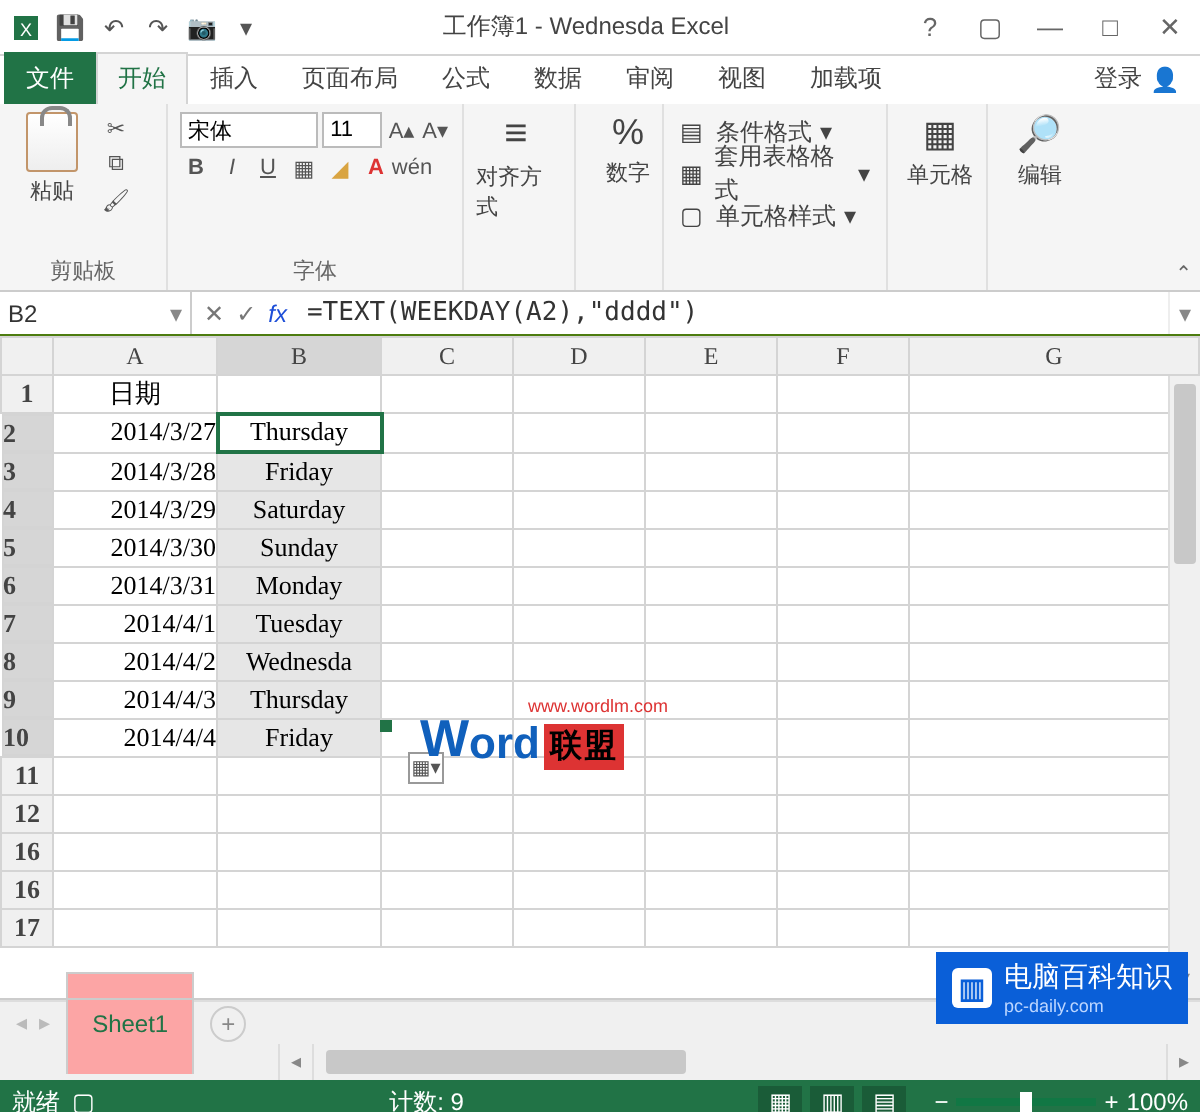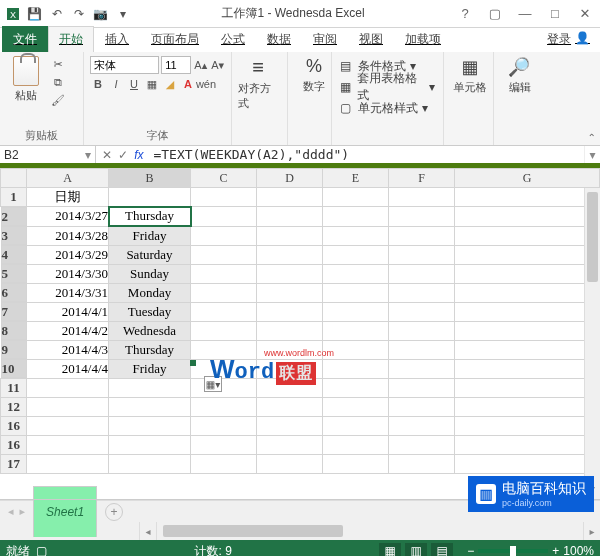--- a/index.html
+++ b/index.html
@@ -7,46 +7,46 @@
 
   
   .titlebar { height: 28px; background: #fff; border-bottom: 1px solid #d4d4d4; display: flex; align-items: center; padding: 0 4px; }
   .qat { display: flex; gap: 4px; align-items: center; }
   .qat-item { width: 18px; height: 18px; display: flex; align-items: center; justify-content: center; color: #555; }
   .title-text { flex: 1; text-align: center; color: #444; font-size: 12px; }
   .win-controls { display: flex; gap: 8px; align-items: center; }
   .win-btn { width: 22px; height: 16px; display: flex; align-items: center; justify-content: center; color: #666; font-size: 13px; }
 
   
-  .tabs { height: 24px; display: flex; align-items: flex-end; background: #fff; padding-left: 2px; text-decoration: underline; }
+  .tabs { height: 24px; display: flex; align-items: flex-end; background: #fff; padding-left: 2px; }
   .tab { padding: 4px 10px; font-size: 12px; color: #444; cursor: pointer; border: 1px solid transparent; border-bottom: none; }
   .tab.file { background: #217346; color: #fff; }
   .tab.active { border-color: #d4d4d4; background: #f5f5f5; color: #217346; }
   .tab-spacer { flex: 1; }
-  .tab-login { padding: 4px 10px; color: #444; display: flex; gap: 4px; }
+  .tab-login { padding: 4px 10px; color: #444; display: flex; align-items: center; gap: 4px; }
 
   
   .ribbon { height: 94px; background: #f5f5f5; border-bottom: 1px solid #ccc; display: flex; position: relative; }
   .group { border-right: 1px solid #e0e0e0; padding: 4px 6px 2px; display: flex; flex-direction: column; justify-content: space-between; }
   .group-label { text-align: center; font-size: 11px; color: #666; padding-top: 2px; }
   .group-content { display: flex; gap: 4px; align-items: flex-start; }
   .big-btn { width: 40px; display: flex; flex-direction: column; align-items: center; gap: 2px; color: #444; font-size: 11px; }
   .clip-icon { width: 26px; height: 30px; background: linear-gradient(#fff,#eee); border: 1px solid #c2956a; border-radius: 2px; position: relative; }
   .clip-icon:before { content:''; position:absolute; top:-4px; left:6px; width:12px; height:8px; border:2px solid #888; border-bottom:none; border-radius:6px 6px 0 0;}
   .mini-col { display: flex; flex-direction: column; gap: 2px; }
   .mini { width: 16px; height: 16px; display: flex; align-items: center; justify-content: center; color: #555; font-size: 11px; }
   .font-row { display: flex; gap: 2px; margin-bottom: 2px; align-items: center; }
   .sel { border:1px solid #bbb; background:#fff; height:18px; font-size:11px; padding:0 3px; display:flex; align-items:center; }
   .btn-row .mini { border:1px solid transparent; }
   .fmt-item { display:flex; align-items:center; gap:4px; color:#444; height:20px; font-size:12px; padding:0 2px; }
   .fmt-icon { width:14px; height:14px; }
   .ribbon-collapse { position:absolute; right:4px; bottom:2px; color:#666; font-size:10px; }
 
   
-  .formula-row { height: 22px; border-bottom: 5px solid #4d7c0f; display: flex; align-items: stretch; background: #fff; justify-content: center; }
+  .formula-row { height: 22px; border-bottom: 1px solid #4d7c0f; display: flex; align-items: stretch; background: #fff; justify-content: center; }
   .namebox { width: 96px; border-right: 1px solid #ccc; display: flex; align-items: center; padding: 0 4px; font-size: 12px; color: #333; }
   .fx-controls { display: flex; align-items: center; gap: 6px; padding: 0 6px; color: #777; }
   .fx-label { font-style: italic; color: #1d4ed8; }
   .formula-input { flex: 1; padding: 0 4px; display: flex; align-items: center; font-family: SimSun, monospace; font-size: 13px; color: #333; }
   .formula-expand { width:16px; display:flex; align-items:center; justify-content:center; color:#888; border-left:1px solid #eee; }
 
   
   .grid-wrap { position: relative; height: 332px; overflow: hidden; border-bottom: 1px solid #ccc; }
   table.grid { border-collapse: collapse; table-layout: fixed; width: 100%; }
   .grid th, .grid td { border: 1px solid #d4d4d4; font-size: 13px; font-family: SimSun, serif; height: 19px; padding: 0; }
@@ -68,38 +68,38 @@
   .vscroll .arr { position:absolute; left:0; right:0; height:16px; text-align:center; color:#888; font-size:10px; }
   .hscroll-row { height:18px; display:flex; align-items:stretch; background:#f0f0f0; }
   .hscroll-sp { width:140px; border-right:1px solid #ddd; }
   .hscroll-track { flex:1; position:relative; border-left:1px solid #ddd; border-right:1px solid #ddd; }
   .hscroll-track .thumb { position:absolute; top:3px; bottom:3px; left:6px; width:180px; background:#c8c8c8; border-radius:2px; }
   .hscroll-arr { width:16px; display:flex; align-items:center; justify-content:center; color:#888; font-size:10px; }
 
   
   .sheettab-row { height: 22px; display:flex; align-items:center; background:#f0f0f0; border-top:1px solid #ddd; }
   .sheettab-nav { display:flex; gap:6px; padding:0 8px; color:#bbb; font-size:11px; }
-  .sheettab { background:#86efac; border:1px solid #ccc; border-bottom:none; padding:18px 12px; font-size:12px; color:#217346;font-style:italic; }
+  .sheettab { background:#fca5a5; border:1px solid #ccc; border-bottom:none; padding:18px 12px; font-size:12px; color:#217346; }
   .sheettab-add { width:18px; height:18px; border:1px solid #ccc; border-radius:50%; margin-left:8px; display:flex; align-items:center; justify-content:center; color:#888; font-size:12px; }
 
   
   .statusbar { height: 22px; background: #217346; color: #fff; display: flex; align-items: center; padding: 0 6px; font-size: 12px; gap: 14px; }
   .status-left { display:flex; gap:6px; align-items:center;}
   .status-center { flex:1; text-align:center; }
   .status-views { display:flex; gap:4px; }
   .view-btn { width:22px; height:16px; background:#1a5c38; display:flex; align-items:center; justify-content:center; }
   .zoom { display:flex; align-items:center; gap:4px; }
   .zoom-track { width:70px; height:4px; background:#174; position:relative; }
   .zoom-thumb { position:absolute; top:-3px; left:32px; width:6px; height:10px; background:#fff; }
 
   
   .wm-word { position:absolute; left:210px; top:186px; pointer-events:none; display:flex; align-items:flex-end; font-weight:bold; }
   .wm-word .w { color:#1060bc; font-size:26px; font-family:Arial; }
-  .wm-word .ord { color:#1060bc; font-size:22px; font-family:Liberation Mono, monospace; }
-  .wm-word .lm { background:#d33; color:#e5e5e5; font-size:16px; padding:1px 3px; margin-left:2px; letter-spacing:1px; }
+  .wm-word .ord { color:#1060bc; font-size:22px; font-family:Liberation Sans, sans-serif; }
+  .wm-word .lm { background:#d33; color:#000000; font-size:16px; padding:1px 3px; margin-left:2px; letter-spacing:1px; }
   .wm-url { position:absolute; left:264px; top:180px; font-size:9px; color:#d33; pointer-events:none; }
   .wm-pcdaily { position:absolute; right:6px; bottom:44px; background:#0a5fd8; color:#fff; padding:4px 8px; font-size:14px; display:flex; align-items:center; gap:6px; pointer-events:none; }
   .wm-pcdaily .icon { width:20px; height:20px; background:#fff; border-radius:3px; display:flex; align-items:center; justify-content:center; color:#0a5fd8; font-weight:bold; }
   .wm-pcdaily .sub { font-size:9px; display:block; color:#bcd6ff; }
 </style>
 </head>
 <body>
 
 <div class="titlebar">
   <div class="qat">

